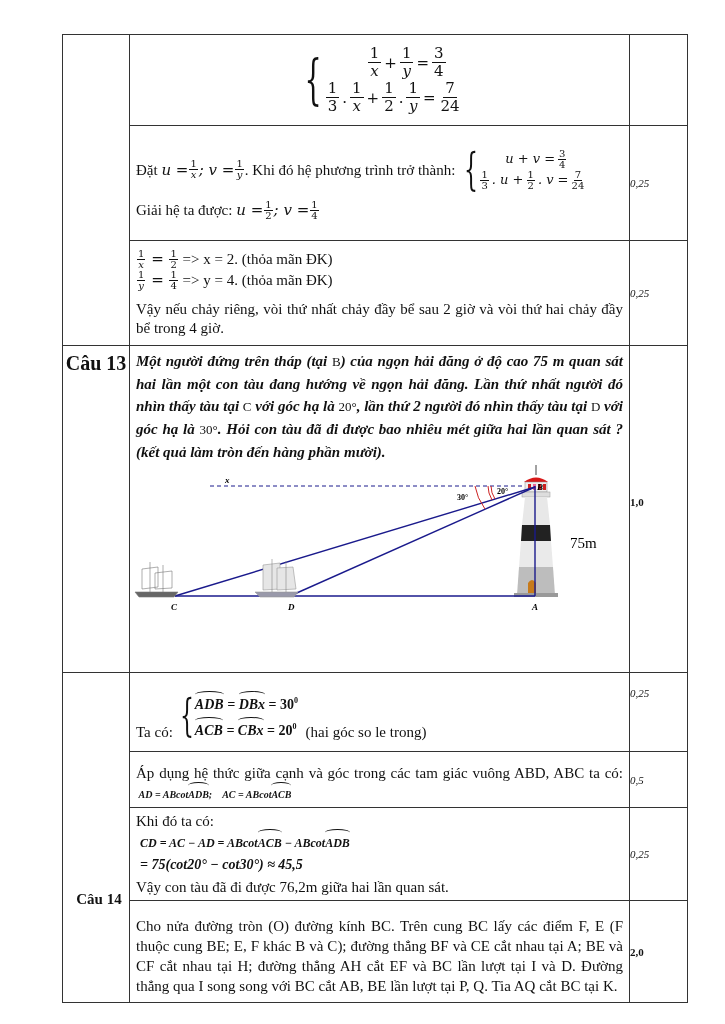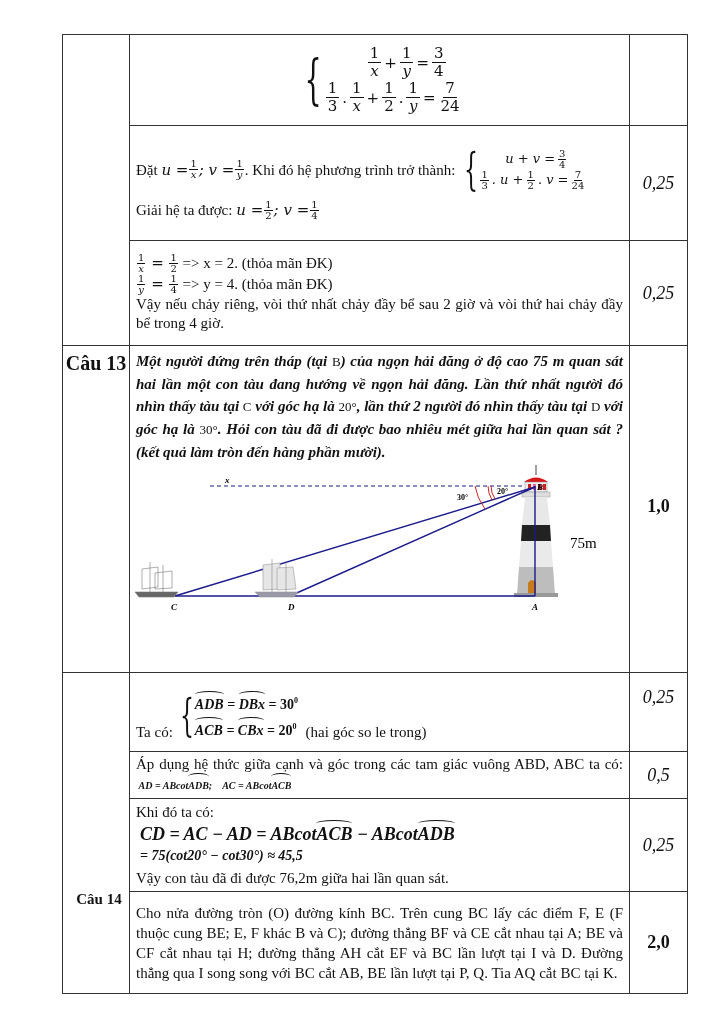--- a/index.html
+++ b/index.html
@@ -2,42 +2,42 @@
 <html><head>
 <meta charset="utf-8">
 <style>
   html, body { margin:0; padding:0; background:#ffffff; }
   body { width:725px; height:1024px; position:relative; overflow:hidden;
          font-family:"Liberation Serif", serif; color:#111; font-size:15px; }
   table.main { position:absolute; left:62px; top:34px; width:626px;
                border-collapse:collapse; table-layout:fixed; }
   table.main td { border:1px solid #333; padding:0; vertical-align:middle; }
   td.c1 { width:66px; text-align:center; font-weight:bold; font-size:20px; }
-  td.c3 { width:57px; text-align:center; font-style:italic; font-size:18px; }
+  td.c3 { width:57px; font-style:italic; font-size:11px; }
   td.c3.bold { font-style:normal; font-weight:bold; }
   .cell { padding:2px 6px; line-height:20px; }
   .frac { display:inline-flex; flex-direction:column; align-items:center; vertical-align:middle;
           font-family:"DejaVu Serif", serif; line-height:1; margin:0 1px; }
   .frac .n { border-bottom:1px solid #111; padding:0 1px; }
   .frac.big { font-size:15px; }
   .frac.big .n, .frac.big .d { padding:1px 2px; }
   .frac.sm { font-size:10px; }
   .mi { font-family:"DejaVu Serif", serif; font-style:italic; }
   .sys { display:inline-flex; align-items:center; vertical-align:middle; }
   .brace { font-size:54px; line-height:1; font-weight:200; transform:scaleX(0.5); margin-right:-6px; font-family:"DejaVu Serif", serif; }
   .brace.small { font-size:44px; }
   .rows { display:flex; flex-direction:column; align-items:center; }
   .rows.left { align-items:flex-start; }
   .row { display:flex; align-items:center; gap:2px; font-family:"DejaVu Serif",serif; }
   .arc { position:relative; display:inline-block; font-style:italic; font-family:"Liberation Serif",serif; }
   .arc::before { content:""; position:absolute; left:0; right:0; top:-3px; height:6px;
                  border-top:1px solid #111; border-radius:50% 50% 0 0; }
   .q13 { font-weight:bold; font-style:italic; text-align:justify; line-height:22px; padding:4px 6px 2px 6px; }
   .q13 .up { font-style:normal; font-weight:normal; font-size:13px; }
-  .justify { text-align:justify; }
+  .justify { text-align:justify;margin-top:9px; }
   .math { font-family:"Liberation Serif", serif; font-style:italic;font-weight:bold; }
 </style>
 </head>
 <body>
 
 <table class="main">
 
   <tbody>
       <tr style="height:91px">
     <td class="c1" rowspan="3"></td>
@@ -277,21 +277,21 @@
         <span class="math" style="font-size:10px;">&nbsp;<span>AD = ABcot</span><span class="arc">ADB</span>;&nbsp;&nbsp;&nbsp;&nbsp;<span>AC = ABcot</span><span class="arc">ACB</span></span>
       </div>
     </td>
     <td class="c3">0,5</td>
   </tr>
 
   <tr style="height:92px">
     <td>
       <div class="cell" style="line-height:22px;">
         <div>Khi đó ta có:</div>
-        <div class="math" style="font-size:18px;padding-left:4px;">
+        <div class="math" style="font-size:12px;padding-left:4px;">
           <span>CD = AC − AD = ABcot</span><span class="arc">ACB</span><span> − ABcot</span><span class="arc">ADB</span>
         </div>
         <div class="math" style="font-size:14px;padding-left:4px;">= 75(cot20° − cot30°) ≈ 45,5</div>
         <div>Vậy con tàu đã đi được 76,2m giữa hai lần quan sát.</div>
       </div>
     </td>
     <td class="c3">0,25</td>
   </tr>
 
   <tr style="height:102px">

